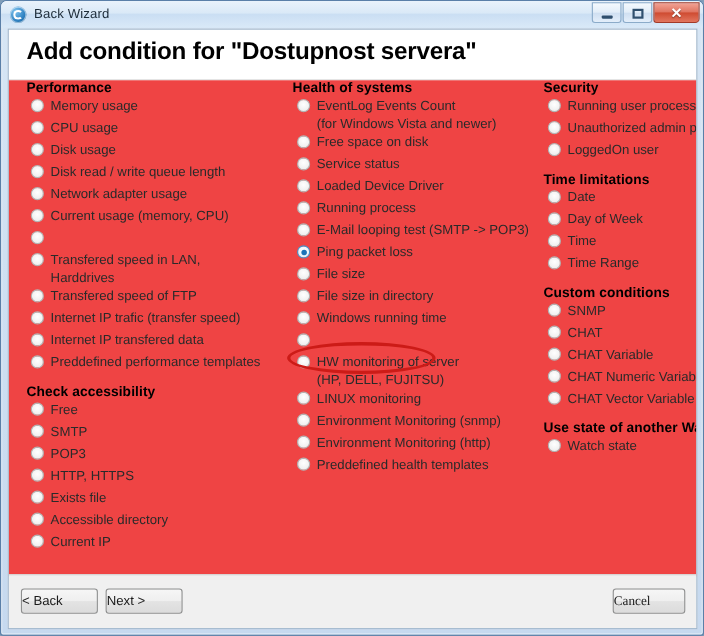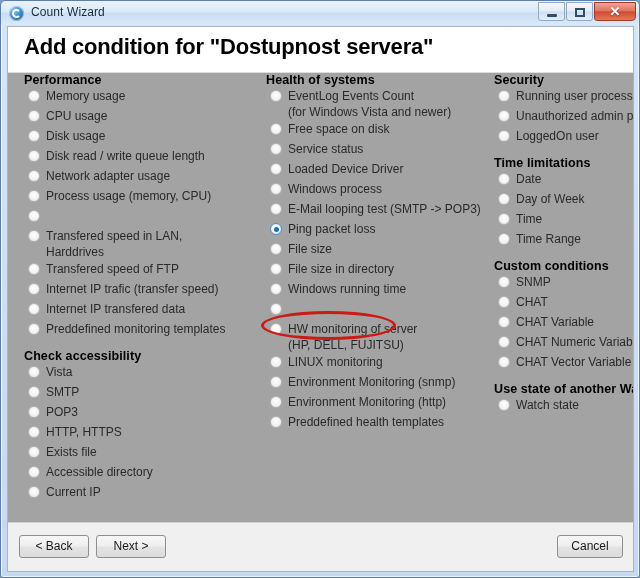--- a/index.html
+++ b/index.html
@@ -129,21 +129,21 @@
     color: #000000;
     white-space: nowrap;
     letter-spacing: -0.2px;
   }
 
   #body-area {
     position: absolute;
     left: 0; top: 46px;
     width: 100%;
     height: 451px;
-    background: #a3a3a3;
+    background: #ef4444;
     overflow: hidden;
   }
 
   #footer-band {
     position: absolute;
     left: 0; bottom: 0;
     width: 100%;
     height: 48px;
     background: #f0f0f0;
     border-top: 1px solid #d4d4d4;
@@ -220,36 +220,36 @@
     position: absolute;
     top: 12px;
     height: 23px;
     box-sizing: border-box;
     border: 1px solid #8e8f8f;
     border-radius: 3px;
     background: linear-gradient(to bottom, #f6f6f6 0%, #efefef 48%, #e3e3e3 52%, #dcdcdc 100%);
     font-family: "Liberation Sans", sans-serif;
     font-size: 12px;
     color: #1a1a1a;
-    text-align: center;
+    text-align: left;
     line-height: 21px;
     cursor: default;
   }
   #btn-back   { left: 11px;  width: 70px; }
   #btn-next   { left: 88px;  width: 70px; }
-  #btn-cancel { left: 549px; width: 66px; }
+  #btn-cancel { left: 549px; width: 66px; font-family: Liberation Serif, serif; }
 </style>
 </head>
 <body>
 
 <div id="window">
 
   <div id="titlebar">
     <div id="title-icon"></div>
-    <div id="title-text">Count Wizard</div>
+    <div id="title-text">Back Wizard</div>
 
     <div class="winbtn" id="btn-min">
       <span class="glyph-min"></span>
     </div>
     <div class="winbtn" id="btn-max">
       <span class="glyph-max"></span>
     </div>
     <div class="winbtn" id="btn-close">
       <span class="glyph-close">✕</span>
     </div>
@@ -263,47 +263,47 @@
 
     <div id="body-area">
       <div class="column" id="col-left">
           <div class="group">
             <div class="group-title">Performance</div>
             <div class="opt"><span class="radio"></span><span>Memory usage</span></div>
             <div class="opt"><span class="radio"></span><span>CPU usage</span></div>
             <div class="opt"><span class="radio"></span><span>Disk usage</span></div>
             <div class="opt"><span class="radio"></span><span>Disk read / write queue length</span></div>
             <div class="opt"><span class="radio"></span><span>Network adapter usage</span></div>
-            <div class="opt"><span class="radio"></span><span>Process usage (memory, CPU)</span></div>
+            <div class="opt"><span class="radio"></span><span>Current usage (memory, CPU)</span></div>
             <div class="opt"><span class="radio"></span></div>
             <div class="opt"><span class="radio"></span><span>Transfered speed in LAN,</span><span class="line2">Harddrives</span></div>
             <div class="opt"><span class="radio"></span><span>Transfered speed of FTP</span></div>
             <div class="opt"><span class="radio"></span><span>Internet IP trafic (transfer speed)</span></div>
             <div class="opt"><span class="radio"></span><span>Internet IP transfered data</span></div>
-            <div class="opt"><span class="radio"></span><span>Preddefined monitoring templates</span></div>
+            <div class="opt"><span class="radio"></span><span>Preddefined performance templates</span></div>
           </div>
           <div class="group">
             <div class="group-title">Check accessibility</div>
-            <div class="opt"><span class="radio"></span><span>Vista</span></div>
+            <div class="opt"><span class="radio"></span><span>Free</span></div>
             <div class="opt"><span class="radio"></span><span>SMTP</span></div>
             <div class="opt"><span class="radio"></span><span>POP3</span></div>
             <div class="opt"><span class="radio"></span><span>HTTP, HTTPS</span></div>
             <div class="opt"><span class="radio"></span><span>Exists file</span></div>
             <div class="opt"><span class="radio"></span><span>Accessible directory</span></div>
             <div class="opt"><span class="radio"></span><span>Current IP</span></div>
           </div>
         </div>
       <div class="column" id="col-mid">
           <div class="group">
             <div class="group-title">Health of systems</div>
             <div class="opt"><span class="radio"></span><span>EventLog Events Count</span><span class="line2">(for Windows Vista and newer)</span></div>
             <div class="opt"><span class="radio"></span><span>Free space on disk</span></div>
             <div class="opt"><span class="radio"></span><span>Service status</span></div>
             <div class="opt"><span class="radio"></span><span>Loaded Device Driver</span></div>
-            <div class="opt"><span class="radio"></span><span>Windows process</span></div>
+            <div class="opt"><span class="radio"></span><span>Running process</span></div>
             <div class="opt"><span class="radio"></span><span>E-Mail looping test (SMTP -&gt; POP3)</span></div>
             <div class="opt checked"><span class="radio"></span><span>Ping packet loss</span></div>
             <div class="opt"><span class="radio"></span><span>File size</span></div>
             <div class="opt"><span class="radio"></span><span>File size in directory</span></div>
             <div class="opt"><span class="radio"></span><span>Windows running time</span></div>
             <div class="opt"><span class="radio"></span></div>
             <div class="opt"><span class="radio"></span><span>HW monitoring of server</span><span class="line2">(HP, DELL, FUJITSU)</span></div>
             <div class="opt"><span class="radio"></span><span>LINUX monitoring</span></div>
             <div class="opt"><span class="radio"></span><span>Environment Monitoring (snmp)</span></div>
             <div class="opt"><span class="radio"></span><span>Environment Monitoring (http)</span></div>

